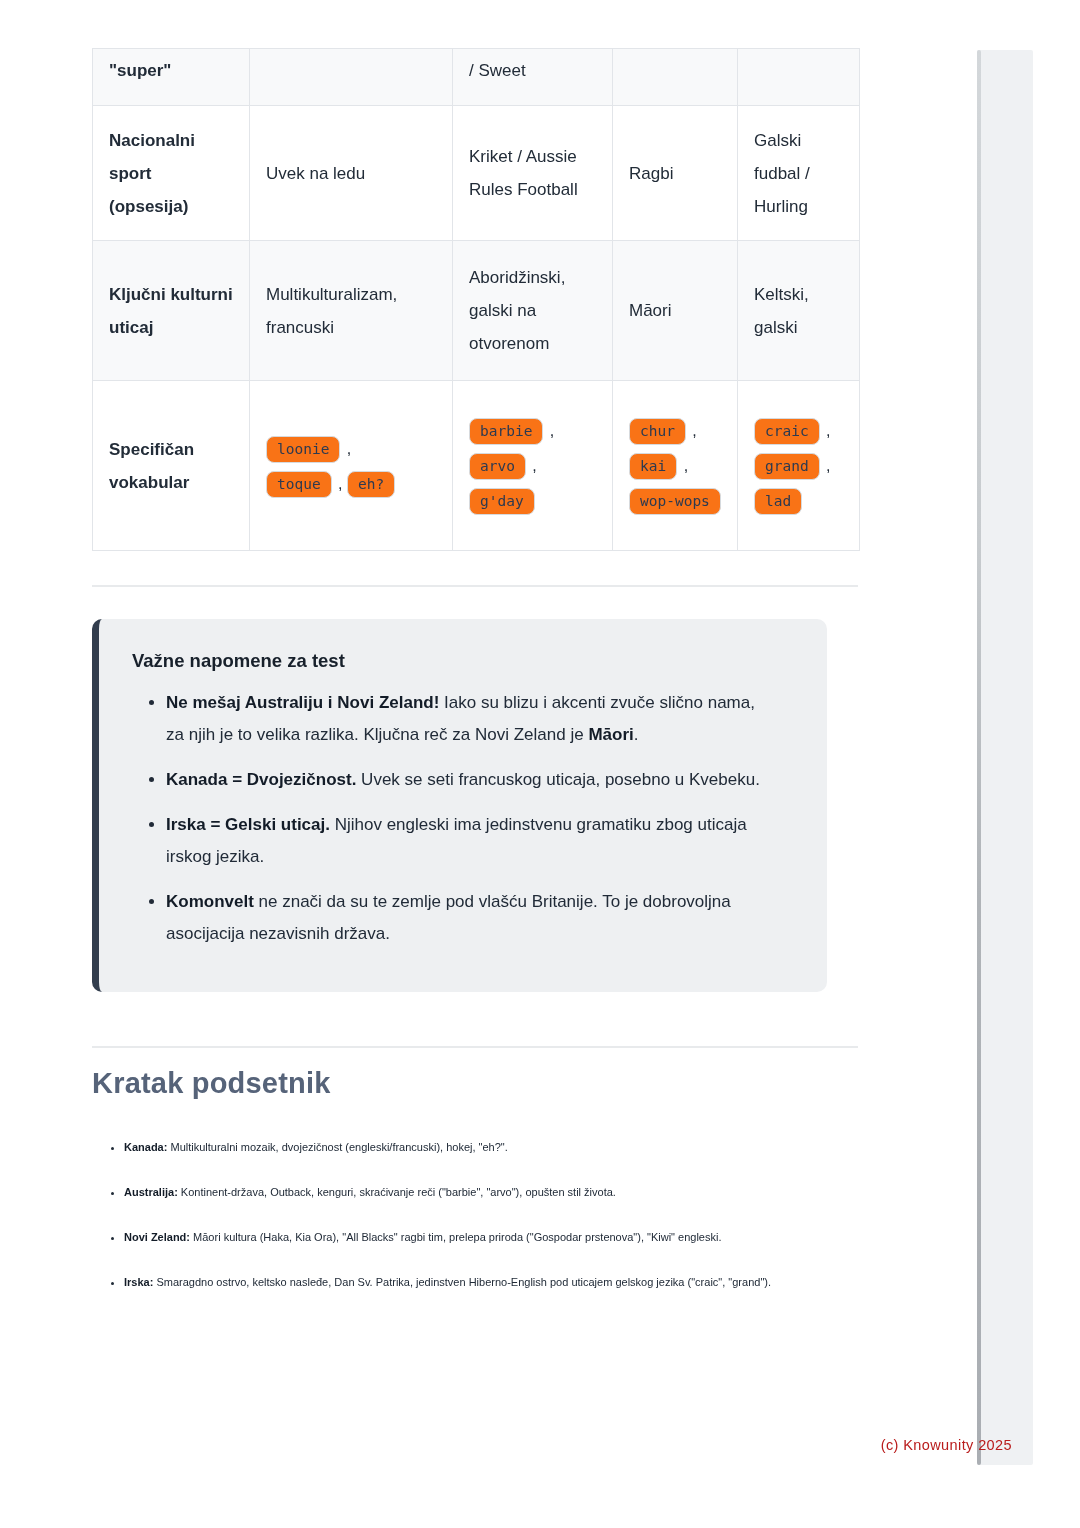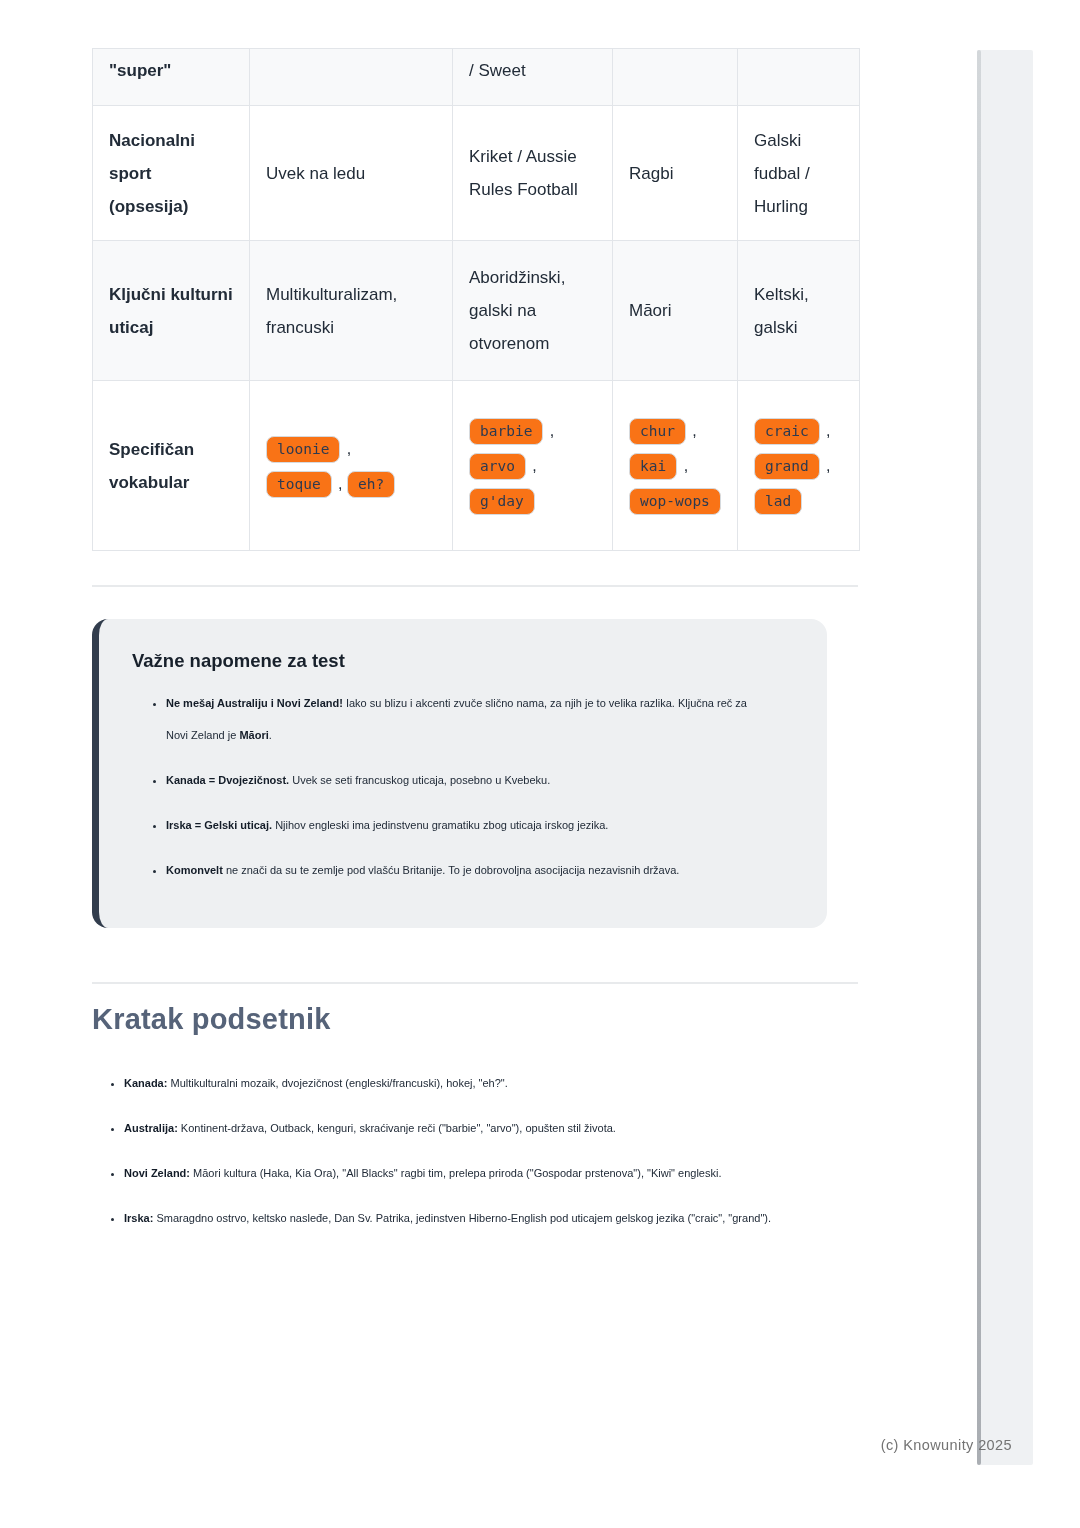--- a/index.html
+++ b/index.html
@@ -33,26 +33,26 @@
   .chip-comma { font-size:16px; color:#222c38; margin-left:2px; }
 
   
   .divider { height:2px; background:#e8eaec; width:766px; border:none; }
   .divider.d1 { margin-top:34px; }
   .divider.d2 { margin-top:54px; }
 
   
   .callout {
     margin-top:32px; width:735px; background:#eef0f2;
-    border-left:7px solid #323d4d; border-radius:16px;
+    border-left:7px solid #323d4d; border-radius:10px;
     padding:27px 36px 30px 33px;
   }
   .callout-title { font-size:18.5px; font-weight:bold; color:#17202b; line-height:30px; margin-bottom:11px; }
   .callout ul { list-style:disc; padding-left:34px; }
-  .callout li { font-size:11px; line-height:32px; margin-bottom:13px; max-width:600px; }
+  .callout li { font-size:17px; line-height:32px; margin-bottom:13px; max-width:600px; }
   .callout li:last-child { margin-bottom:12px; }
   .callout li strong, .summary li strong { color:#131c28; }
 
   
   .summary-heading { margin-top:15px; font-size:29px; font-weight:bold; line-height:40px; letter-spacing:.2px; }
   .summary ul { list-style:disc; padding-left:32px; margin-top:25px; }
   .summary li { font-size:11px; line-height:38px; margin-bottom:7px; max-width:720px; }
 
   
   .scroll-strip {
@@ -61,21 +61,21 @@
   }
   .scroll-thumb {
     position:absolute; left:0; top:0; width:4px; height:100%;
     background:linear-gradient(#d3d7da 0%, #c7cbce 35%, #b0b4b8 60%, #aaaeb3 100%);
     border-radius:2px;
   }
 
   
   .watermark {
     position:absolute; top:1437px; right:68px; z-index:2;
-    font-size:14.5px; color:#737373; letter-spacing:.4px;
+    font-size:14.5px; color:#b91c1c; letter-spacing:.4px;
   }
 </style>
 </head>
 <body>
 
 <div class="content">
 
   <table class="cmp-table">
     <colgroup>
       <col style="width:157px">

